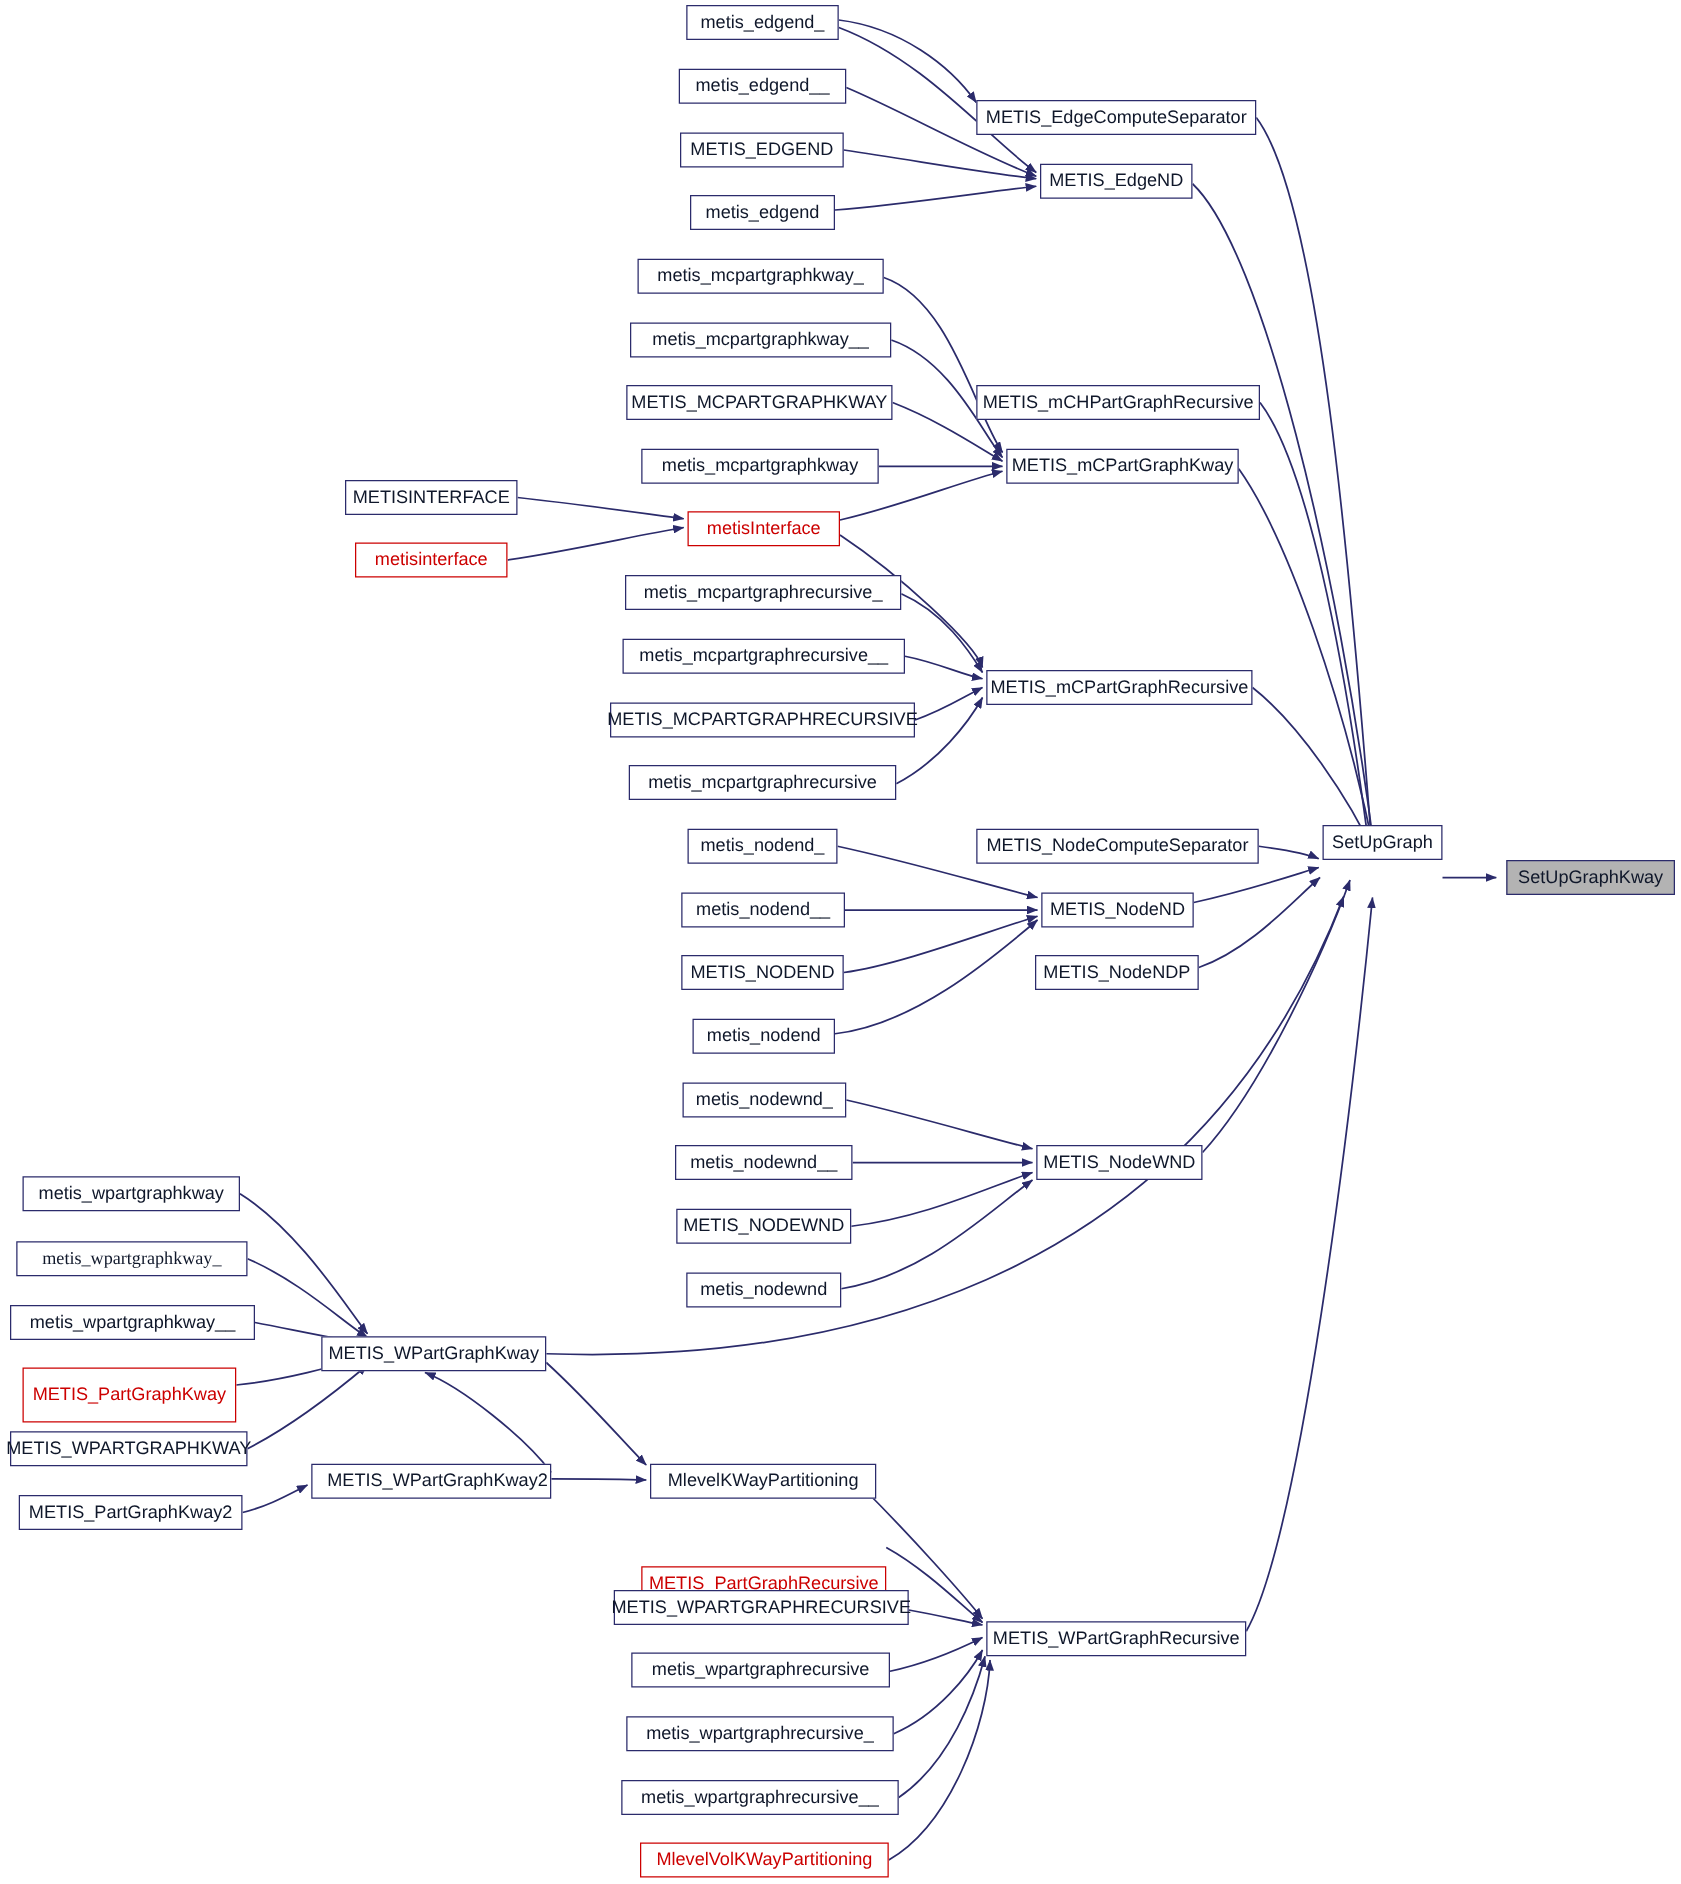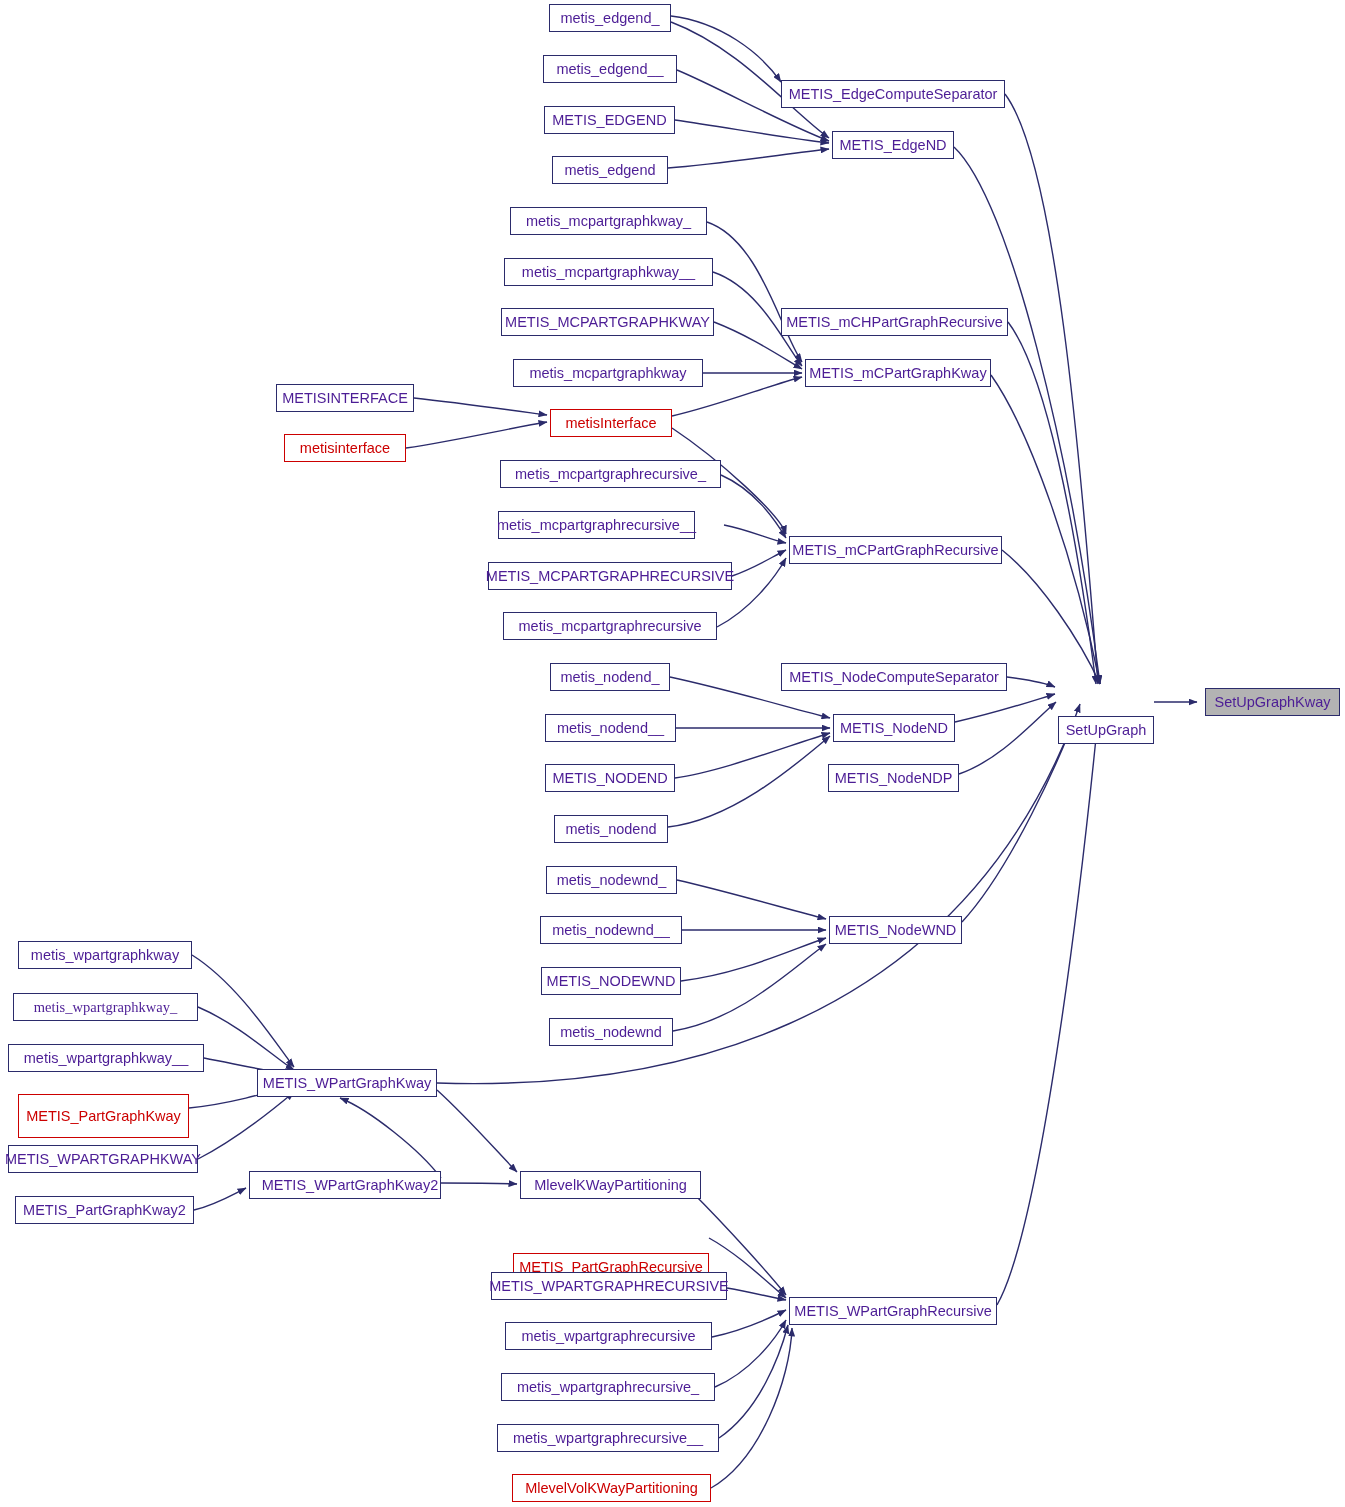--- a/index.html
+++ b/index.html
@@ -21,21 +21,21 @@
     top: 0;
     width: 1345px;
     height: 1507px;
     pointer-events: none;
   }
   .node {
     position: absolute;
     box-sizing: border-box;
     background: #ffffff;
     border: 1px solid #2b2b6b;
-    color: #4c1d95;
+    color: #0f172a;
     font-size: 14.5px;
     line-height: 1;
     display: flex;
     align-items: center;
     justify-content: center;
     white-space: nowrap;
     padding: 0 6px;
   }
   .node.red {
     border-color: #cc0000;
@@ -167,21 +167,21 @@
   <div class="node red" style="left:284px; top:434px; width:122px; height:28px;">
       <span>metisinterface</span>
     </div>
   <div class="node red" style="left:550px; top:409px; width:122px; height:28px;">
       <span>metisInterface</span>
     </div>
 
   <div class="node" style="left:500px; top:460px; width:221px; height:28px;">
       <span>metis_mcpartgraphrecursive_</span>
     </div>
-  <div class="node" style="left:498px; top:511px; width:197px; height:28px;">
+  <div class="node" style="left:498px; top:511px; width:226px; height:28px;">
       <span>metis_mcpartgraphrecursive__</span>
     </div>
   <div class="node" style="left:488px; top:562px; width:244px; height:28px;">
       <span>METIS_MCPARTGRAPHRECURSIVE</span>
     </div>
   <div class="node" style="left:503px; top:612px; width:214px; height:28px;">
       <span>metis_mcpartgraphrecursive</span>
     </div>
   <div class="node" style="left:789px; top:536px; width:213px; height:28px;">
       <span>METIS_mCPartGraphRecursive</span>
@@ -267,20 +267,20 @@
   <div class="node" style="left:497px; top:1424px; width:222px; height:28px;">
       <span>metis_wpartgraphrecursive__</span>
     </div>
   <div class="node red" style="left:512px; top:1474px; width:199px; height:28px;">
       <span>MlevelVolKWayPartitioning</span>
     </div>
   <div class="node" style="left:789px; top:1297px; width:208px; height:28px;">
       <span>METIS_WPartGraphRecursive</span>
     </div>
 
-  <div class="node" style="left:1058px; top:716px; width:96px; height:28px;">
+  <div class="node" style="left:1058px; top:660px; width:96px; height:28px;">
       <span>SetUpGraph</span>
     </div>
   <div class="node highlight" style="left:1205px; top:688px; width:135px; height:28px;align-items:center;">
       <span>SetUpGraphKway</span>
     </div>
 
 </div>
 
 </body></html>

